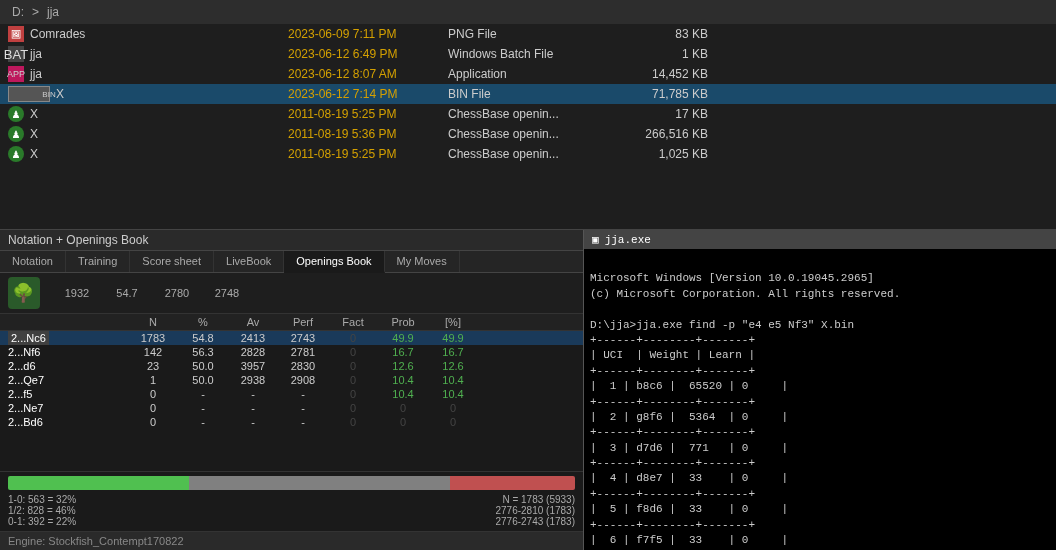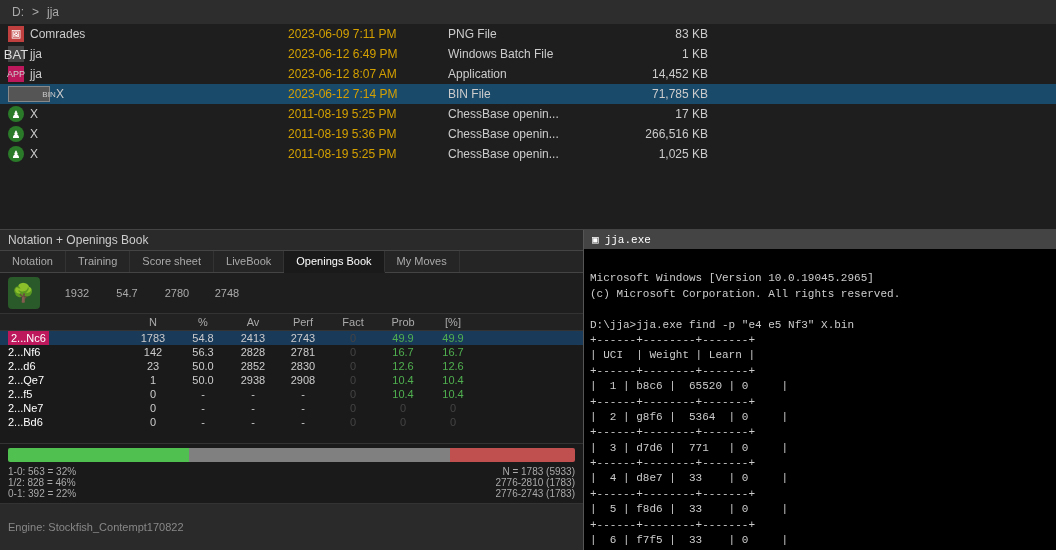--- a/index.html
+++ b/index.html
@@ -167,21 +167,21 @@
       background: #1a1a1a;
       border-top: 1px solid #333;
     }
 
     .bar-win { background: #50c050; }
     .bar-draw { background: #808080; }
     .bar-loss { background: #c05050; }
 
     .engine-bar {
       background: #2a2a2a;
-      padding: 17px 8px;
+      padding: 3px 8px;
       font-size: 11px;
       color: #888;
       border-top: 1px solid #333;
     }
 
     
     .terminal-panel {
       flex: 1;
       background: #000;
       color: #ccc;
@@ -330,21 +330,21 @@
         <div style="text-align:center;">N</div>
         <div style="text-align:center;">%</div>
         <div style="text-align:center;">Av</div>
         <div style="text-align:center;">Perf</div>
         <div style="text-align:center;">Fact</div>
         <div style="text-align:center;">Prob</div>
         <div style="text-align:center;">[%]</div>
       </div>
 
       <div class="openings-row highlighted">
-        <div><span style="background:#be185d;color:#fff;padding:1px 3px;">2...Nc6</span></div>
+        <div><span style="background:#404040;color:#fff;padding:1px 3px;">2...Nc6</span></div>
         <div class="num-val">1783</div>
         <div class="num-val">54.8</div>
         <div class="num-val">2413</div>
         <div class="num-val">2743</div>
         <div class="zero-val">0</div>
         <div class="prob-val">49.9</div>
         <div class="prob-val">49.9</div>
       </div>
 
       <div class="openings-row">
@@ -355,21 +355,21 @@
         <div class="num-val">2781</div>
         <div class="zero-val">0</div>
         <div class="prob-val">16.7</div>
         <div class="prob-val">16.7</div>
       </div>
 
       <div class="openings-row">
         <div style="color:#fff;">2...d6</div>
         <div class="num-val">23</div>
         <div class="num-val">50.0</div>
-        <div class="num-val">2852</div>
+        <div class="num-val">3957</div>
         <div class="num-val">2830</div>
         <div class="zero-val">0</div>
         <div class="prob-val">12.6</div>
         <div class="prob-val">12.6</div>
       </div>
 
       <div class="openings-row">
         <div style="color:#fff;">2...Qe7</div>
         <div class="num-val">1</div>
         <div class="num-val">50.0</div>

